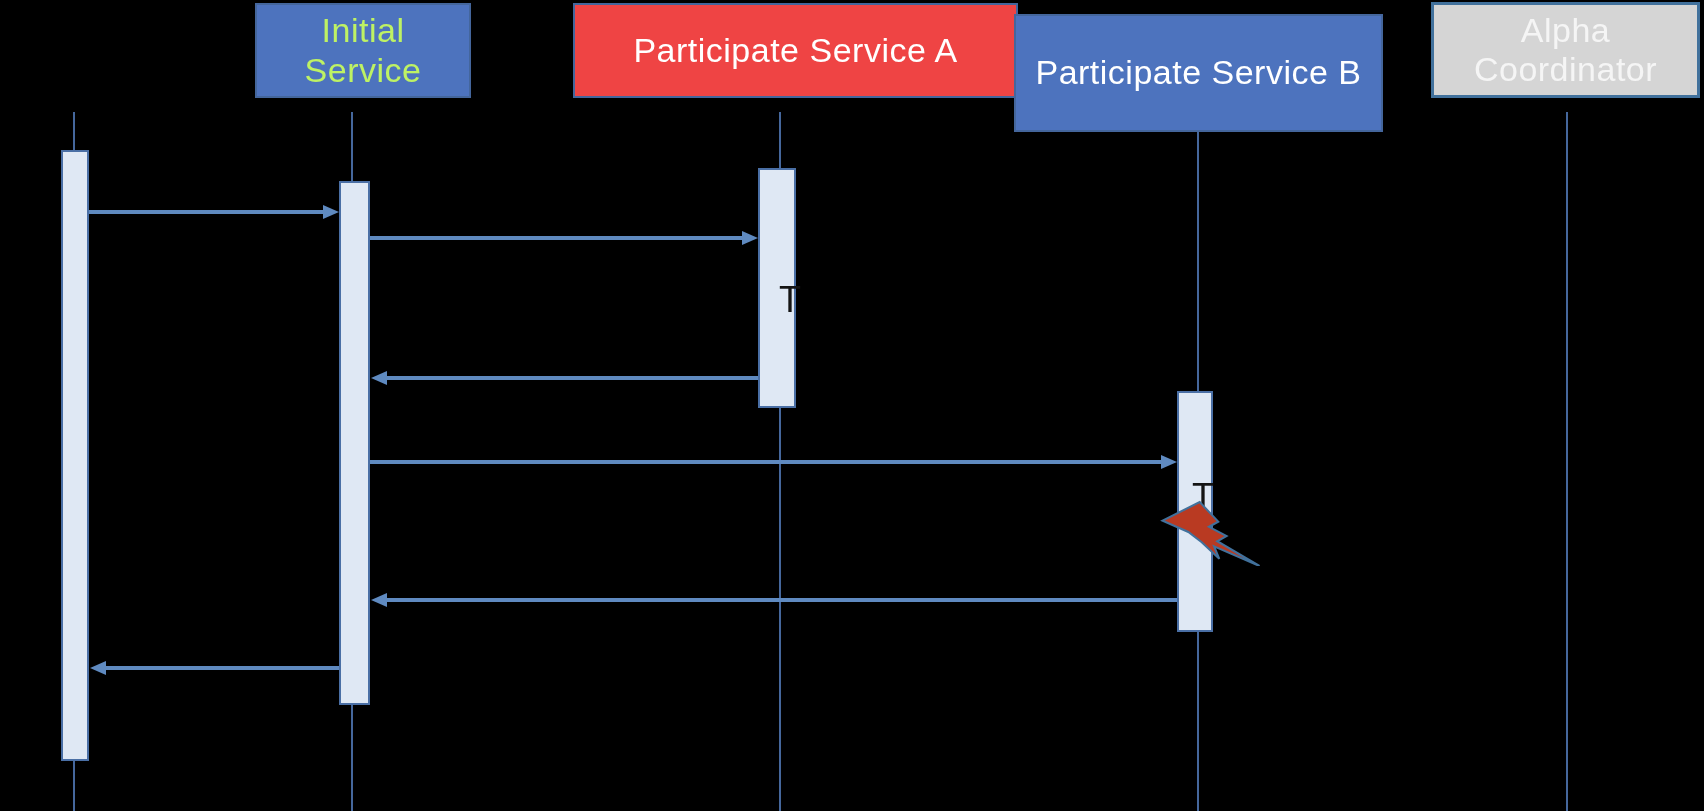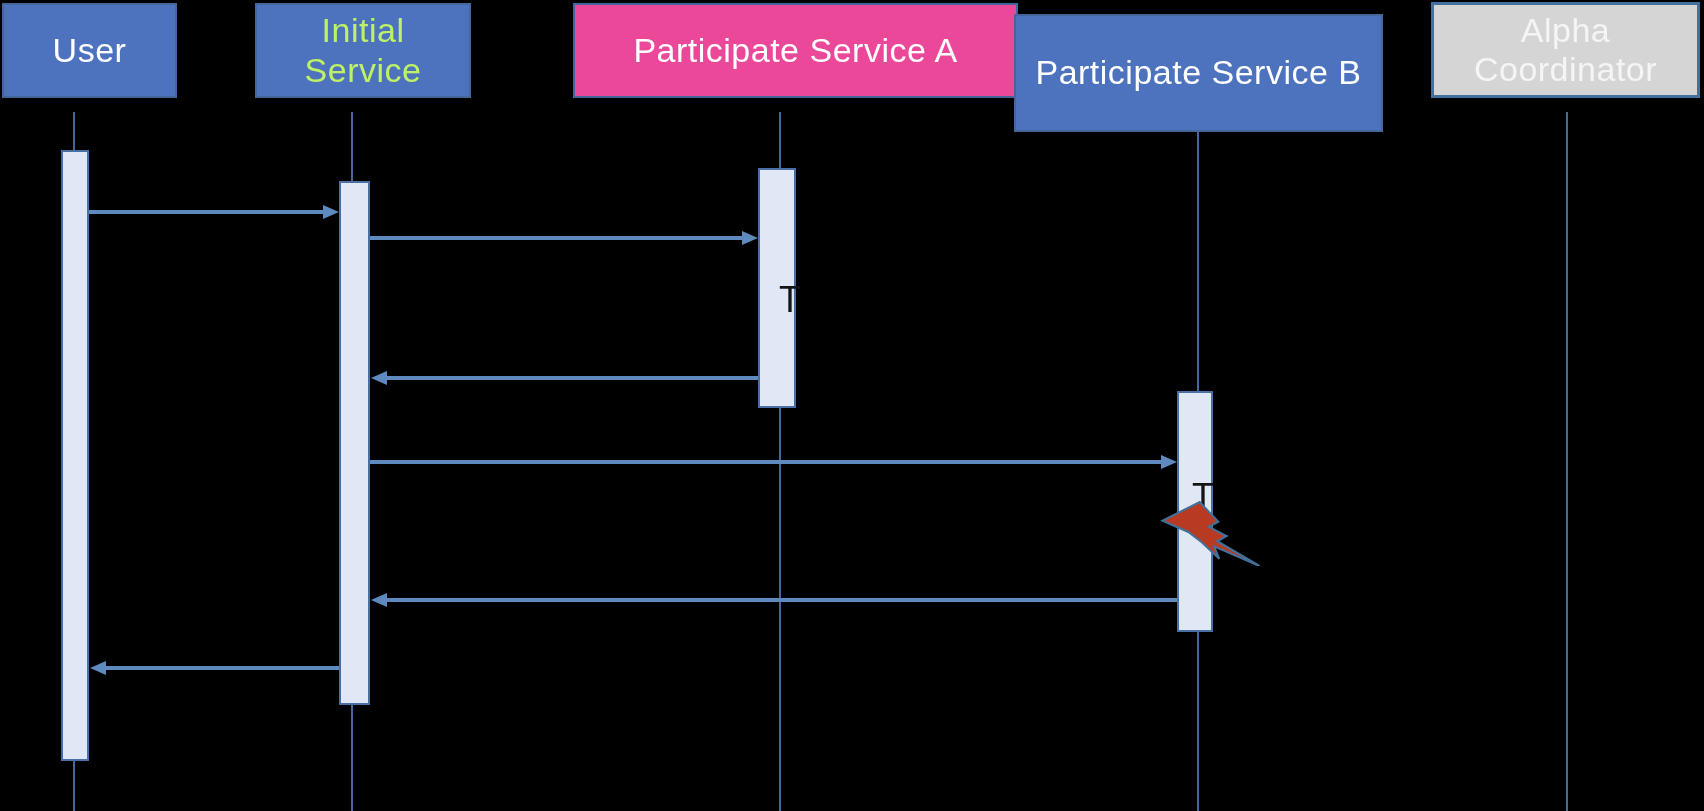--- a/index.html
+++ b/index.html
@@ -37,29 +37,26 @@
     <div class="msg-line" style="left: 370px; top: 236px; width: 374px; height: 4px; background: rgb(95, 138, 192);"></div>
     <div class="arrow-head" style="left: 742px; top: 231px; border-top: 7px solid transparent; border-bottom: 7px solid transparent; border-left: 16px solid rgb(95, 138, 192);"></div>
     <div class="msg-line" style="left: 385px; top: 376px; width: 373px; height: 4px; background: rgb(95, 138, 192);"></div>
     <div class="arrow-head" style="left: 371px; top: 371px; border-top: 7px solid transparent; border-bottom: 7px solid transparent; border-right: 16px solid rgb(95, 138, 192);"></div>
     <div class="msg-line" style="left: 370px; top: 460px; width: 793px; height: 4px; background: rgb(95, 138, 192);"></div>
     <div class="arrow-head" style="left: 1161px; top: 455px; border-top: 7px solid transparent; border-bottom: 7px solid transparent; border-left: 16px solid rgb(95, 138, 192);"></div>
     <div class="msg-line" style="left: 385px; top: 598px; width: 792px; height: 4px; background: rgb(95, 138, 192);"></div>
     <div class="arrow-head" style="left: 371px; top: 593px; border-top: 7px solid transparent; border-bottom: 7px solid transparent; border-right: 16px solid rgb(95, 138, 192);"></div>
     <div class="msg-line" style="left: 104px; top: 666px; width: 235px; height: 4px; background: rgb(95, 138, 192);"></div>
     <div class="arrow-head" style="left: 90px; top: 661px; border-top: 7px solid transparent; border-bottom: 7px solid transparent; border-right: 16px solid rgb(95, 138, 192);"></div>
-    <div class="actor service" style="left: 2px; top: 3px; width: 175px; height: 95px; background: rgb(77, 115, 190); border: 2px solid rgb(68, 102, 156); color: rgb(255, 255, 255);">
-      <div class="actor-label" style="padding: 0px 14px;">User</div>
-    </div>
     <div class="activation" style="left: 61px; top: 150px; width: 28px; height: 611px; background: rgb(223, 232, 244); border: 2px solid rgb(74, 111, 165);"></div>
     <div class="actor service" style="left: 255px; top: 3px; width: 216px; height: 95px; background: rgb(77, 115, 190); border: 2px solid rgb(68, 102, 156); color: #bef264;">
       <div class="actor-label" style="padding: 0px 14px;">Initial Service</div>
     </div>
     <div class="activation" style="left: 339px; top: 181px; width: 31px; height: 524px; background: rgb(223, 232, 244); border: 2px solid rgb(74, 111, 165);"></div>
-    <div class="actor service" style="left: 573px; top: 3px; width: 445px; height: 95px; background: #ec4899; border: 2px solid rgb(68, 102, 156); color: rgb(255, 255, 255);">
+    <div class="actor service" style="left: 573px; top: 3px; width: 445px; height: 95px; background: #ef4444; border: 2px solid rgb(68, 102, 156); color: rgb(255, 255, 255);">
       <div class="actor-label" style="padding: 0px 14px;">Participate Service A</div>
     </div>
     <div class="activation" style="left: 758px; top: 168px; width: 38px; height: 240px; background: rgb(223, 232, 244); border: 2px solid rgb(74, 111, 165);"></div>
     <div class="actor service" style="left: 1014px; top: 14px; width: 369px; height: 118px; background: rgb(77, 115, 190); border: 2px solid rgb(68, 102, 156); color: rgb(255, 255, 255);">
       <div class="actor-label" style="padding: 0px 14px;">Participate Service B</div>
     </div>
     <div class="activation" style="left: 1177px; top: 391px; width: 36px; height: 241px; background: rgb(223, 232, 244); border: 2px solid rgb(74, 111, 165);"></div>
     <div class="actor coordinator" style="left: 1431px; top: 2px; width: 269px; height: 96px; background: rgb(213, 213, 213); border: 3px solid rgb(65, 113, 156); color: rgb(245, 245, 245);">
       <div class="actor-label" style="padding: 0px 8px;">Alpha Coordinator</div>
     </div>

